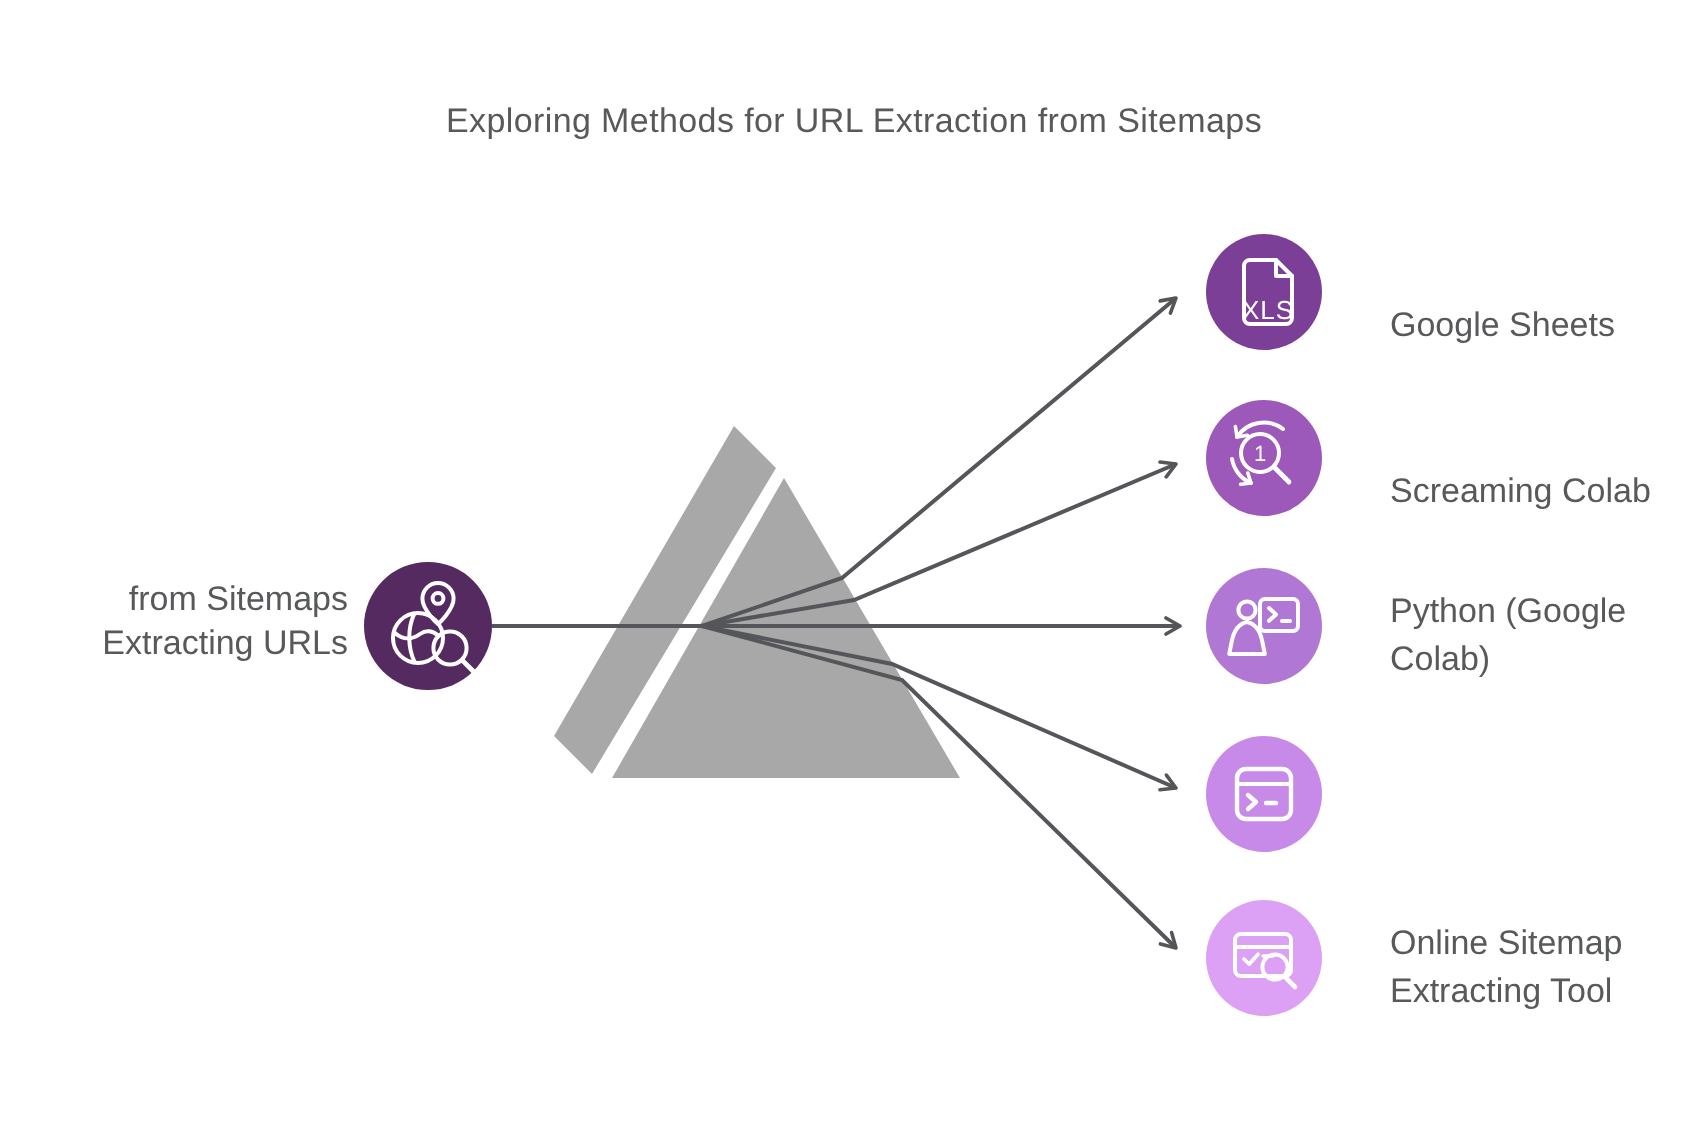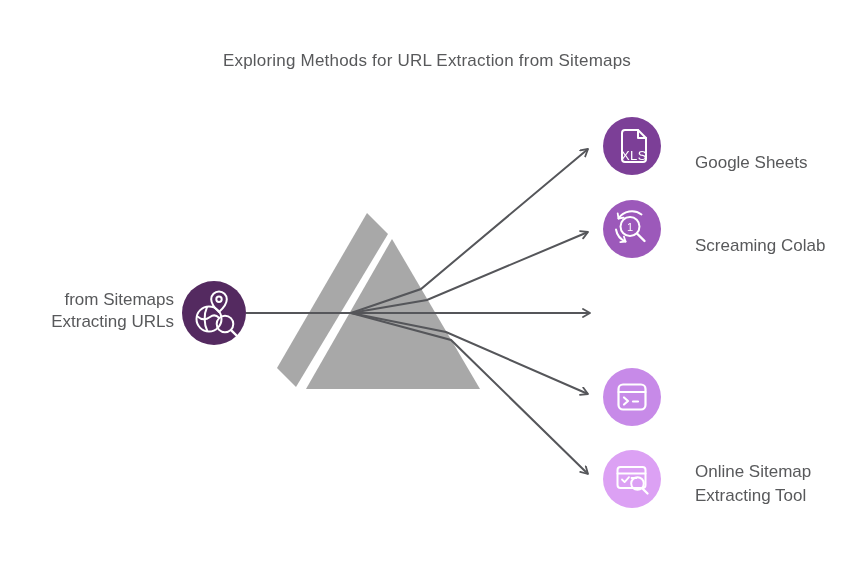--- a/index.html
+++ b/index.html
@@ -114,20 +114,34 @@
           <path d="M15.5,18.5 l-0.8,-5.2 M15.5,18.5 l5.2,-0.9" stroke-width="1.8"></path>
           <path d="M13,29.5 A16,16 0 0 0 22.5,41.5"></path>
           <path d="M22.5,41.5 l-5.2,0.6 M22.5,41.5 l-1.6,-5" stroke-width="1.8"></path>
         </g>
         <text x="27" y="30.5" text-anchor="middle" fill="#ffffff" font-family="Liberation Sans, sans-serif" font-size="11">1</text>
       </svg>
     </div>
     <div class="method-label">Screaming Colab</div>
   </div>
 
+  <div class="method-row" style="top:284px">
+    <div class="node-circle method-circle" style="background-color: rgb(176, 120, 212);">
+      <svg width="58" height="58" viewBox="0 0 58 58">
+        <g class="icon-stroke" stroke-width="2">
+          <rect x="27" y="15.5" width="19" height="16" rx="2.5"></rect>
+          <path d="M31.5,20 l3.5,3.2 l-3.5,3.2"></path>
+          <line x1="38" y1="26.5" x2="42" y2="26.5"></line>
+          <circle cx="20.5" cy="21" r="4.3"></circle>
+          <path d="M20.5,27 c-4,0.8 -6.6,4.6 -7.6,9.6 l-1.3,6.4 h17.8 l-1.3,-6.4 c-1,-5 -3.6,-8.8 -7.6,-9.6 z"></path>
+        </g>
+      </svg>
+    </div>
+    <div class="method-label">Python (Google Colab)</div>
+  </div>
 
   <div class="method-row" style="top:368px">
     <div class="node-circle method-circle" style="background-color: rgb(199, 138, 232);">
       <svg width="58" height="58" viewBox="0 0 58 58">
         <g class="icon-stroke" stroke-width="2.2">
           <rect x="15.5" y="16.5" width="27" height="25" rx="4.5"></rect>
           <line x1="15.5" y1="24" x2="42.5" y2="24" stroke-width="2"></line>
           <path d="M21,29.5 l4,3.5 l-4,3.5"></path>
           <line x1="30" y1="33.5" x2="35" y2="33.5"></line>
         </g>

